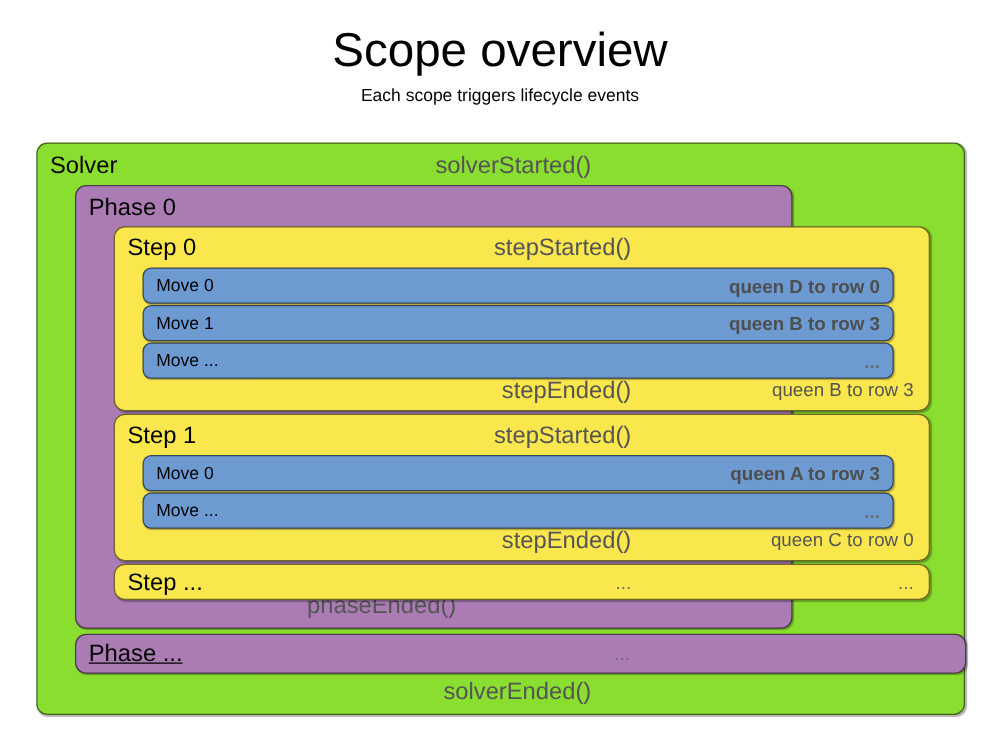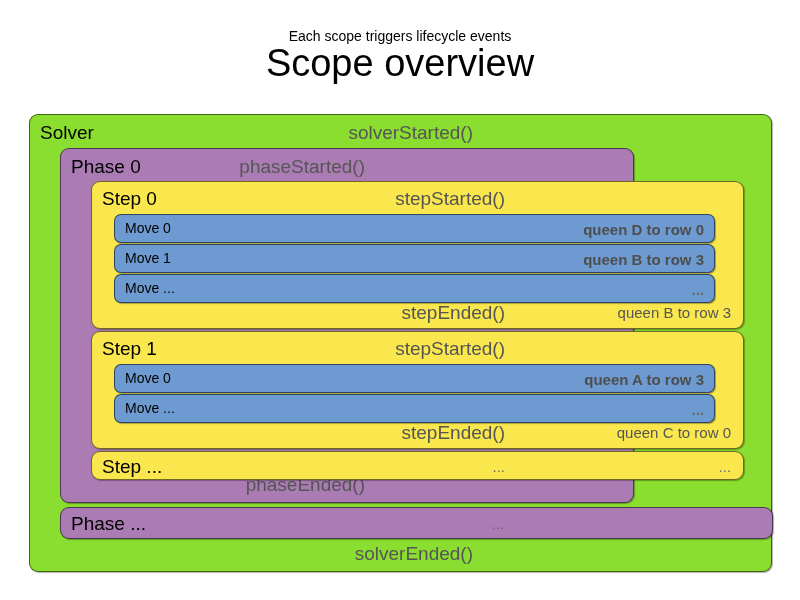--- a/index.html
+++ b/index.html
@@ -111,40 +111,39 @@
     font-weight: bold;
   }
 
   
   .ellipsis-sm { font-size: 15px; color: #6a6a6a; }
 </style>
 </head>
 <body>
 
 <div id="title-block">
+  <div id="page-title">Scope overview</div>
   <div id="page-subtitle">Each scope triggers lifecycle events</div>
-  <div id="page-title">Scope overview</div>
 </div>
 
 <div class="scope scope-solver" style="left:29px; top:114px; width:743px; height:458px;">
 
   <div class="scope-head" style="top:4px;">
     <span class="scope-name">Solver</span>
     <span class="scope-event" style="left:0; right:298px;">solverStarted()</span>
   </div>
 
   <div class="scope-foot" style="bottom:3px;">
     <span class="scope-event" style="left:0; right:298px;">solverEnded()</span>
   </div>
 
   <div class="scope scope-phase" style="left:30px; top:33px; width:574px; height:355px;">
 
     <div class="scope-head" style="top:4px;">
       <span class="scope-name">Phase 0</span>
-      <span class="scope-event" style="left:0; right:268px;">phaseStarted()</span>
     </div>
 
     <div class="scope-foot" style="bottom:3px;">
       <span class="scope-event" style="left:15px; right:268px;">phaseEnded()</span>
     </div>
 
     <div class="scope scope-step" style="left:30px; top:32px; width:653px; height:148px;">
 
       <div class="scope-head" style="top:3px;">
         <span class="scope-name">Step 0</span>
@@ -199,18 +198,18 @@
       <div class="scope-head" style="top:0; height:29px; line-height:29px;">
         <span class="scope-name" style="line-height:29px;">Step ...</span>
         <span class="scope-event ellipsis-sm" style="left:0; right:238px; line-height:29px;">...</span>
         <span class="scope-detail ellipsis-sm" style="line-height:29px;">...</span>
       </div>
     </div>
   </div>
 
   <div class="scope scope-phase" style="left:30px; top:392px; width:713px; height:32px;">
     <div class="scope-head" style="top:0; height:32px; line-height:32px;">
-      <span class="scope-name" style="line-height:32px;">Phase ...</span>
+      <span class="scope-name" style="line-height:32px;text-decoration:underline;">Phase ...</span>
       <span class="scope-event ellipsis-sm" style="left:0; right:268px; line-height:32px;">...</span>
     </div>
   </div>
 
 </div>
 
 </body></html>

